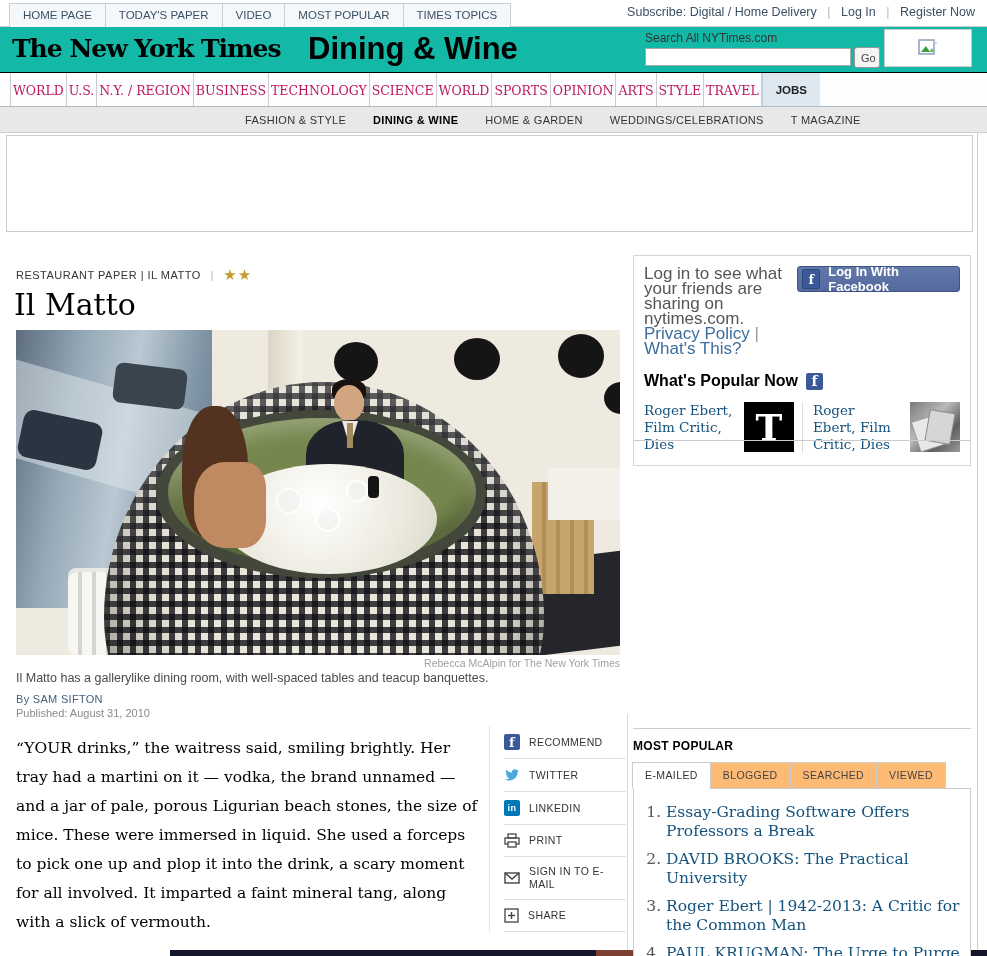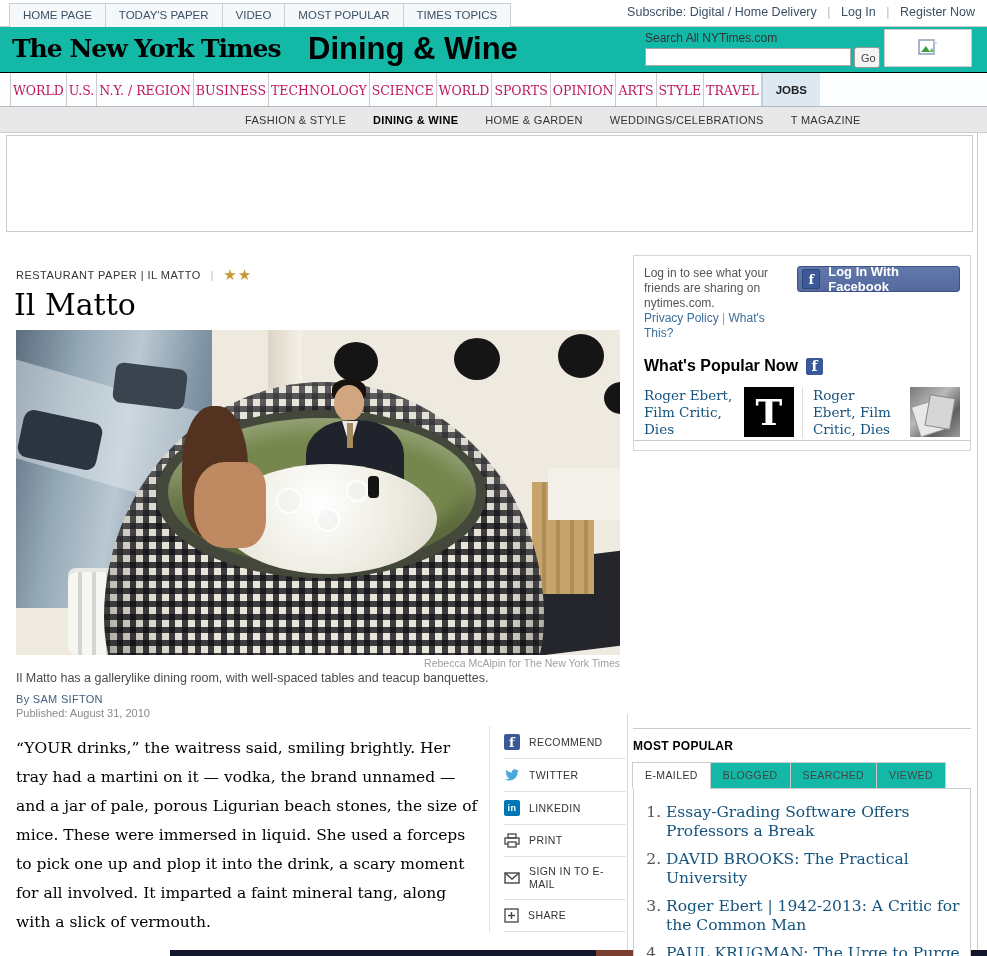--- a/index.html
+++ b/index.html
@@ -111,21 +111,21 @@
   .sq-icon{width:16px;height:16px;border-radius:2px;color:#fff;font-weight:700;display:flex;
            align-items:center;justify-content:center;flex:0 0 16px;}
   .fb-sq{background:#3b5998;font-family:"DejaVu Serif",serif;font-size:13px;}
   .li-sq{background:#0077b5;font-size:9px;font-family:"Liberation Sans",sans-serif;}
   .para{font-family:"DejaVu Serif",serif;font-size:15.5px;line-height:29px;color:#000;margin:8px 0 16px;}
 
   
   .rail-divider{position:absolute;left:627px;top:714px;height:242px;width:1px;background:#d8d8d8;}
   .fb-box{position:absolute;left:633px;top:255px;width:316px;border:1px solid #d5d5d5;padding:10px 10px 12px;background:#fff;}
   .fb-top{display:flex;justify-content:space-between;}
-  .fb-msg{width:168px;font-size:12px;color:#555;line-height:15px;}
+  .fb-msg{width:168px;font-size:17px;color:#555;line-height:15px;}
   .fb-msg a{color:#3c6e9c;}
   .fb-btn{display:flex;align-items:center;gap:8px;height:22px;padding:1px 10px 1px 4px;
           background:linear-gradient(#6279ab,#55699e);border:1px solid #3b5486;border-radius:3px;
           color:#fff;font-size:13px;font-weight:700;align-self:flex-start;}
   .fb-btn .sq-icon{width:18px;height:18px;background:#3b5998;border:1px solid #2f4779;}
   .wpn-head{display:flex;align-items:center;gap:8px;margin-top:16px;font-size:16px;font-weight:700;color:#000;}
   .wpn-badge{width:17px;height:17px;border-radius:2px;background:#3b5998;color:#fff;
              font-family:"DejaVu Serif",serif;font-size:14px;font-weight:700;display:flex;align-items:center;justify-content:center;}
   .teasers{display:flex;margin-top:12px;}
   .teaser{display:flex;gap:10px;width:50%;box-sizing:border-box;padding-right:8px;}
@@ -138,21 +138,21 @@
   .thumb-news .pg1{position:absolute;left:6px;top:16px;width:26px;height:30px;background:#e8e8e8;transform:rotate(-18deg);
                    box-shadow:0 0 0 1px #999;}
   .thumb-news .pg2{position:absolute;left:18px;top:10px;width:24px;height:30px;background:#d6d6d6;transform:rotate(10deg);
                    box-shadow:0 0 0 1px #8a8a8a;}
   .rail-hr1{position:absolute;left:633px;top:440px;width:338px;height:1px;background:#ccc;}
   .rail-hr2{position:absolute;left:633px;top:728px;width:338px;height:1px;background:#ccc;}
 
   .most-popular{position:absolute;left:633px;top:739px;width:338px;}
   .mp-heading{font-size:12px;font-weight:700;color:#000;letter-spacing:.3px;}
   .mp-tabs{display:flex;margin-top:9px;position:relative;z-index:2;}
-  .mp-tab{padding:6px 12px 7px;border:1px solid #ccc;margin-left:-1px;background:#14b8a6;
+  .mp-tab{padding:6px 12px 7px;border:1px solid #ccc;margin-left:-1px;background:#fdba74;
           font-size:10.5px;color:#444;letter-spacing:.4px;}
   .mp-tab.active{background:#fff;border-bottom-color:#fff;font-weight:400;color:#333;}
   .mp-list-box{border:1px solid #ccc;margin-top:-1px;background:#fff;padding:14px 8px 24px 2px;position:relative;z-index:1;}
   .mp-list{margin:0;padding:0 0 0 30px;font-family:"DejaVu Serif",serif;font-size:15.5px;color:#555;}
   .mp-list li{margin-bottom:9px;line-height:19px;}
   .mp-list li::marker{color:#555;}
   .mp-list a{color:#15537d;}
 
   
   .bar-dark{position:absolute;left:170px;bottom:0;width:817px;height:6px;background:#14172b;}

